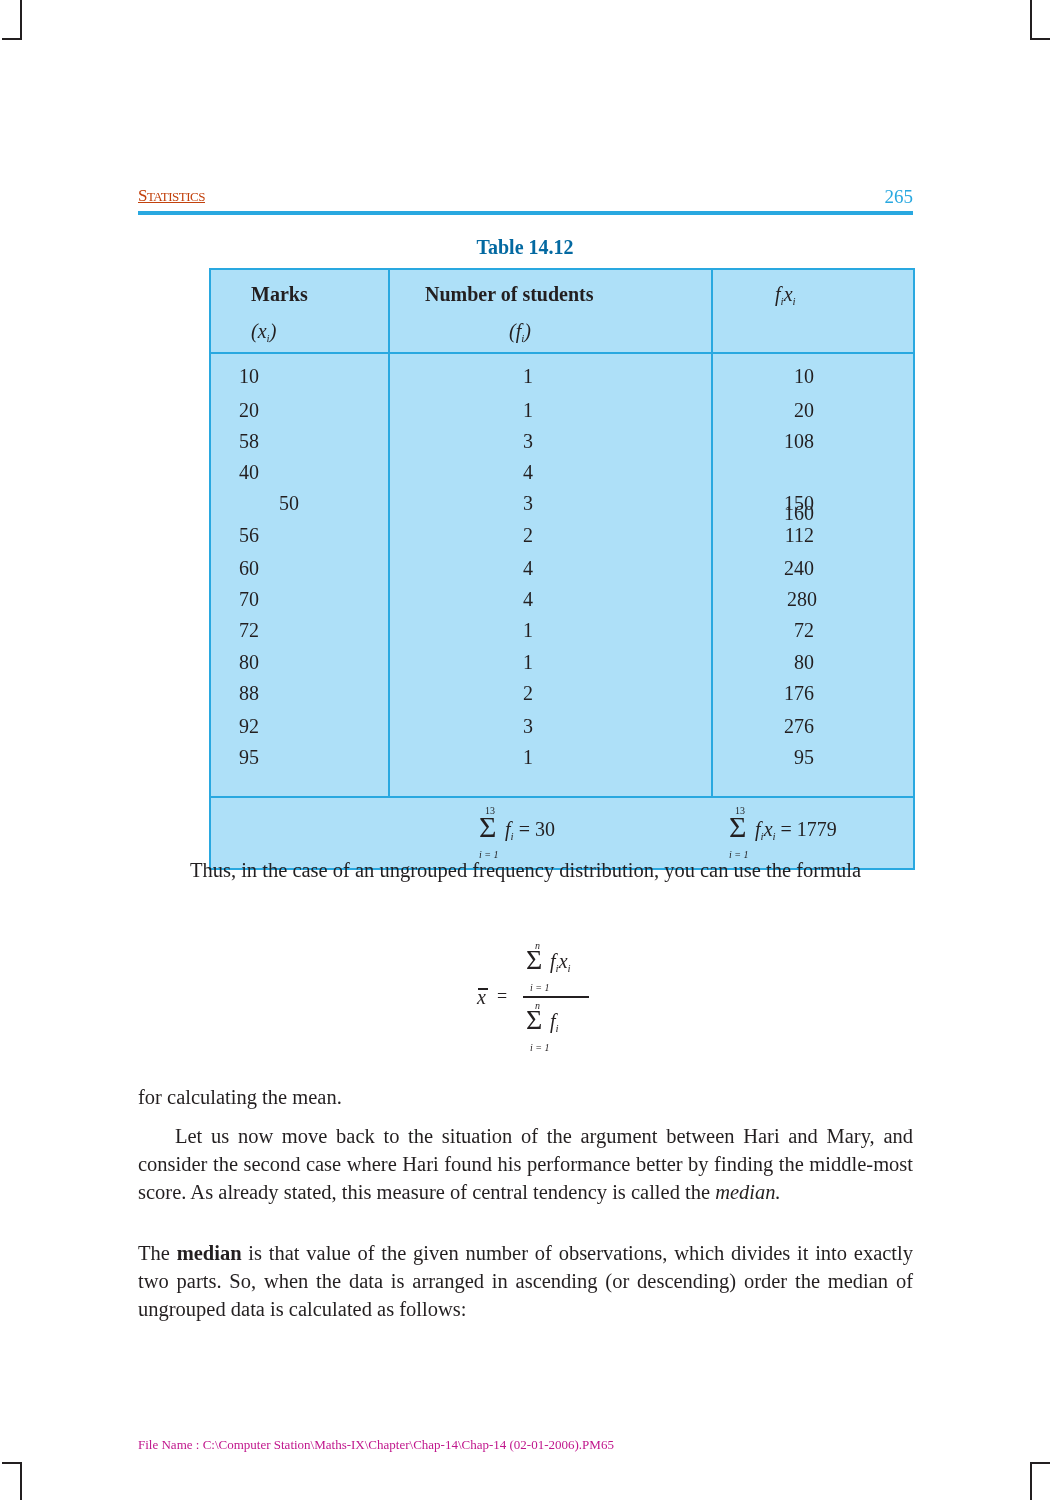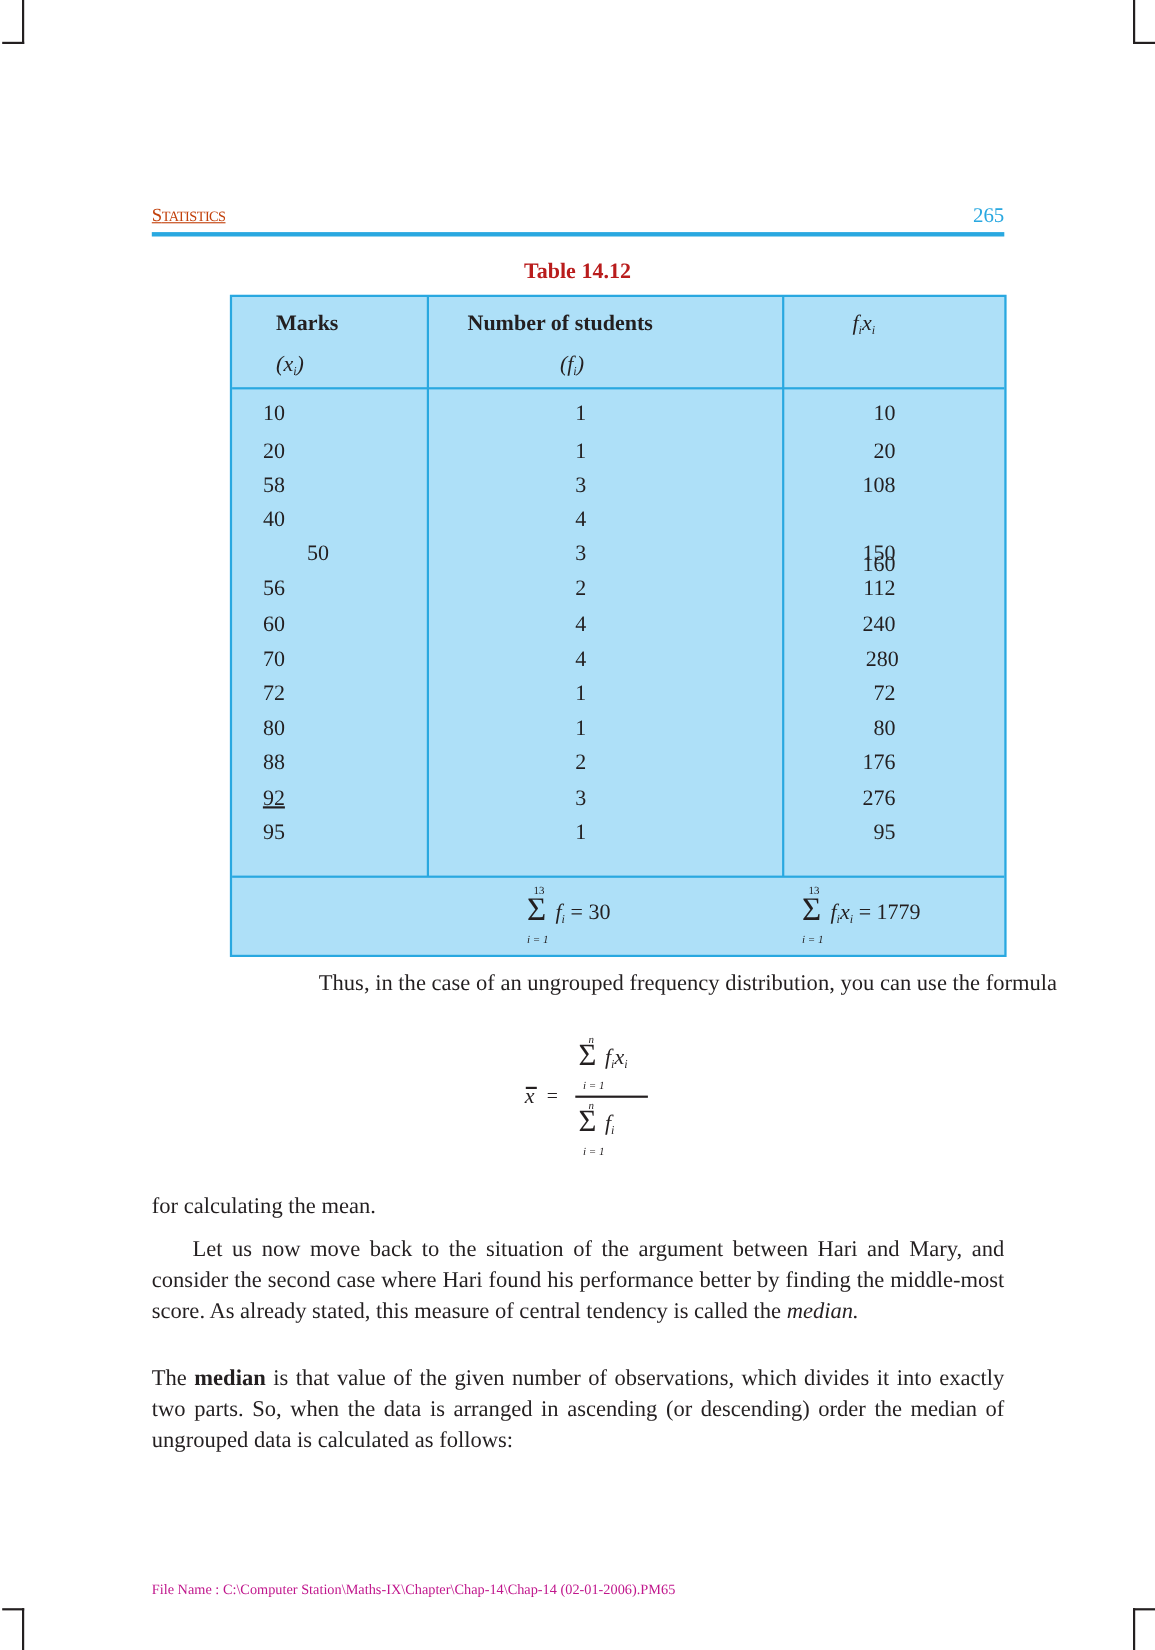--- a/index.html
+++ b/index.html
@@ -8,21 +8,21 @@
 
   .crop { position: absolute; background: #231f20; }
 
   .running-head { position: absolute; left: 138px; top: 186px; width: 775px; height: 22px; }
   .running-title { position: absolute; left: 0; top: 0; color: #c2410c; font-size: 17px; letter-spacing: -0.5px; text-decoration: underline; }
   .running-title .sc { font-size: 13px; }
   .page-number { position: absolute; right: 0; top: 0; color: #29a8e0; font-size: 19px; }
   .head-rule { position: absolute; left: 138px; top: 211px; width: 775px; height: 4px; background: #29a8e0; }
 
   .table-caption { position: absolute; left: 0; width: 1050px; top: 236px; text-align: center;
-                   color: #b91c1c; font-weight: bold; font-size: 20px; }
+                   color: #0369a1; font-weight: bold; font-size: 20px; }
 
   .freq-table { position: absolute; left: 209px; top: 268px; width: 706px; height: 602px;
                 background: #aee0f8; border: 2px solid #29a8e0; box-sizing: border-box; }
   .vline { position: absolute; width: 2px; background: #29a8e0; }
   .hline { position: absolute; height: 2px; background: #29a8e0; left: 0; right: 0; }
 
   .th { position: absolute; font-weight: bold; font-size: 20px; color: #231f20; }
   .thsub { position: absolute; font-size: 20px; font-style: italic; }
   .cell { position: absolute; font-size: 20px; width: 60px; }
   .cell.center { text-align: center; }
@@ -115,21 +115,21 @@
       <div class="cell right" style="left: 546px; top: 318px;">280</div>
       <div class="cell" style="left: 28px; top: 349px;">72</div>
       <div class="cell center" style="left: 287px; top: 349px;">1</div>
       <div class="cell right" style="left: 543px; top: 349px;">72</div>
       <div class="cell" style="left: 28px; top: 381px;">80</div>
       <div class="cell center" style="left: 287px; top: 381px;">1</div>
       <div class="cell right" style="left: 543px; top: 381px;">80</div>
       <div class="cell" style="left: 28px; top: 412px;">88</div>
       <div class="cell center" style="left: 287px; top: 412px;">2</div>
       <div class="cell right" style="left: 543px; top: 412px;">176</div>
-      <div class="cell" style="left: 28px; top: 445px; text-decoration: underline;">92</div>
+      <div class="cell" style="left: 28px; top: 445px;">92</div>
       <div class="cell center" style="left: 287px; top: 445px;">3</div>
       <div class="cell right" style="left: 543px; top: 445px;">276</div>
       <div class="cell" style="left: 28px; top: 476px;">95</div>
       <div class="cell center" style="left: 287px; top: 476px;">1</div>
       <div class="cell right" style="left: 543px; top: 476px;">95</div>
     </div>
 
   <div class="sigma-block" style="left:268px;top:535px;width:120px;">
     <span class="lim-top">13</span>
     <span class="sig">Σ</span>
@@ -137,21 +137,21 @@
     <span class="lim-bot">i = 1</span>
   </div>
   <div class="sigma-block" style="left:518px;top:535px;width:160px;">
     <span class="lim-top">13</span>
     <span class="sig">Σ</span>
     <span class="expr"><span class="it">f</span><sub class="it">i</sub><span class="it">x</span><sub class="it">i</sub> <span>= 1779</span></span>
     <span class="lim-bot">i = 1</span>
   </div>
 </div>
 
-<div class="para" style="top:880px;text-align:right;margin-left:48px;">Thus, in the case of an ungrouped frequency distribution, you can use the formula</div>
+<div class="para" style="top:856px;text-align:center;">Thus, in the case of an ungrouped frequency distribution, you can use the formula</div>
 
 <div class="formula">
   <span class="xbar">x</span>
   <span class="eq">=</span>
   <div class="num">
     <span class="lim-top">n</span>
     <span class="sig">Σ</span>
     <span class="term">f<sub>i</sub>x<sub>i</sub></span>
     <span class="lim-bot">i = 1</span>
   </div>

